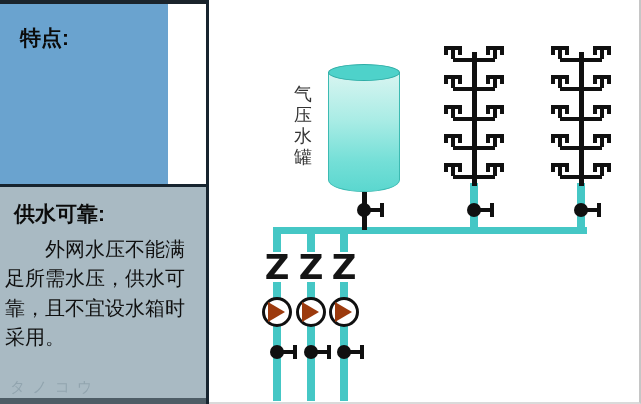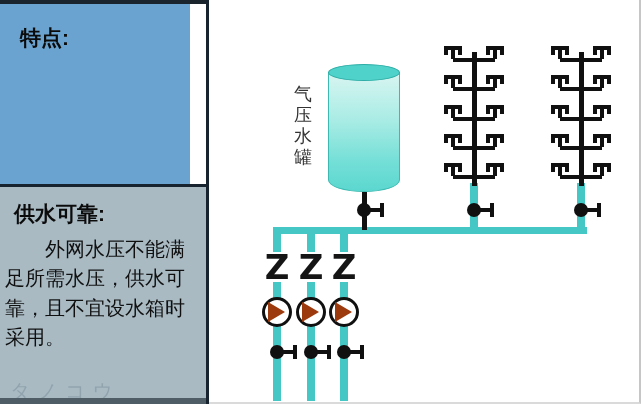--- a/index.html
+++ b/index.html
@@ -6,30 +6,30 @@
   html,body { background:#ffffff; }
   #stage {
     position:relative; width:641px; height:404px; overflow:hidden;
     font-family:"Liberation Sans","DejaVu Sans",sans-serif; background:#ffffff;
   }
   
   #sidebar { position:absolute; left:0; top:0; width:209px; height:404px;
              border-right:3px solid #17242F; }
   .edge-top    { position:absolute; left:0; top:0;   width:206px; height:4px; background:#1A242C; }
   .edge-bottom { position:absolute; left:0; top:398px; width:206px; height:6px; background:#4E5D66; }
-  #panel-features { position:absolute; left:0; top:4px;   width:190px; height:180px; background:var(--panel-top-bg,#6AA3CF); }
+  #panel-features { position:absolute; left:0; top:4px;   width:168px; height:180px; background:var(--panel-top-bg,#6AA3CF); }
   #panel-divider  { position:absolute; left:0; top:184px; width:206px; height:3px; background:#17242F; }
   #panel-usage    { position:absolute; left:0; top:187px; width:206px; height:211px; background:var(--panel-bottom-bg,#A9BAC3); }
   .panel-title { font-weight:bold; font-size:21px; color:#0B0B0B; }
   #panel-features .panel-title { padding:20px 0 0 20px; }
   #panel-usage    .panel-title { padding:13px 0 0 14px; }
   .panel-body { font-size:20px; line-height:1.47; text-indent:2em; padding:7px 5px 0 5px; }
   #panel-features .panel-body { color:var(--feature-text,#1E5CAC); }
   #panel-usage    .panel-body { color:#101010; }
-  #watermark { position:absolute; left:10px; top:378px; font-size:20px; letter-spacing:7px;
+  #watermark { position:absolute; left:10px; top:378px; font-size:15px; letter-spacing:7px;
                color:#7E939E; opacity:.55; }
   
   #canvas { position:absolute; left:209px; top:0; width:432px; height:404px; background:#ffffff;
             border-right:2px solid #C6C6C6; border-bottom:2px solid #DADADA; }
   #diagram { position:absolute; left:0; top:0; width:641px; height:404px; }
   #diagram div { position:absolute; }
   #diagram .zmark { font:bold 34px/30px "DejaVu Sans",sans-serif; text-align:center; color:#151515; background:#ffffff; }
   #diagram .tlabel { font-size:18px; line-height:20px; text-align:center; color:#333333; }
 </style>
 </head>

